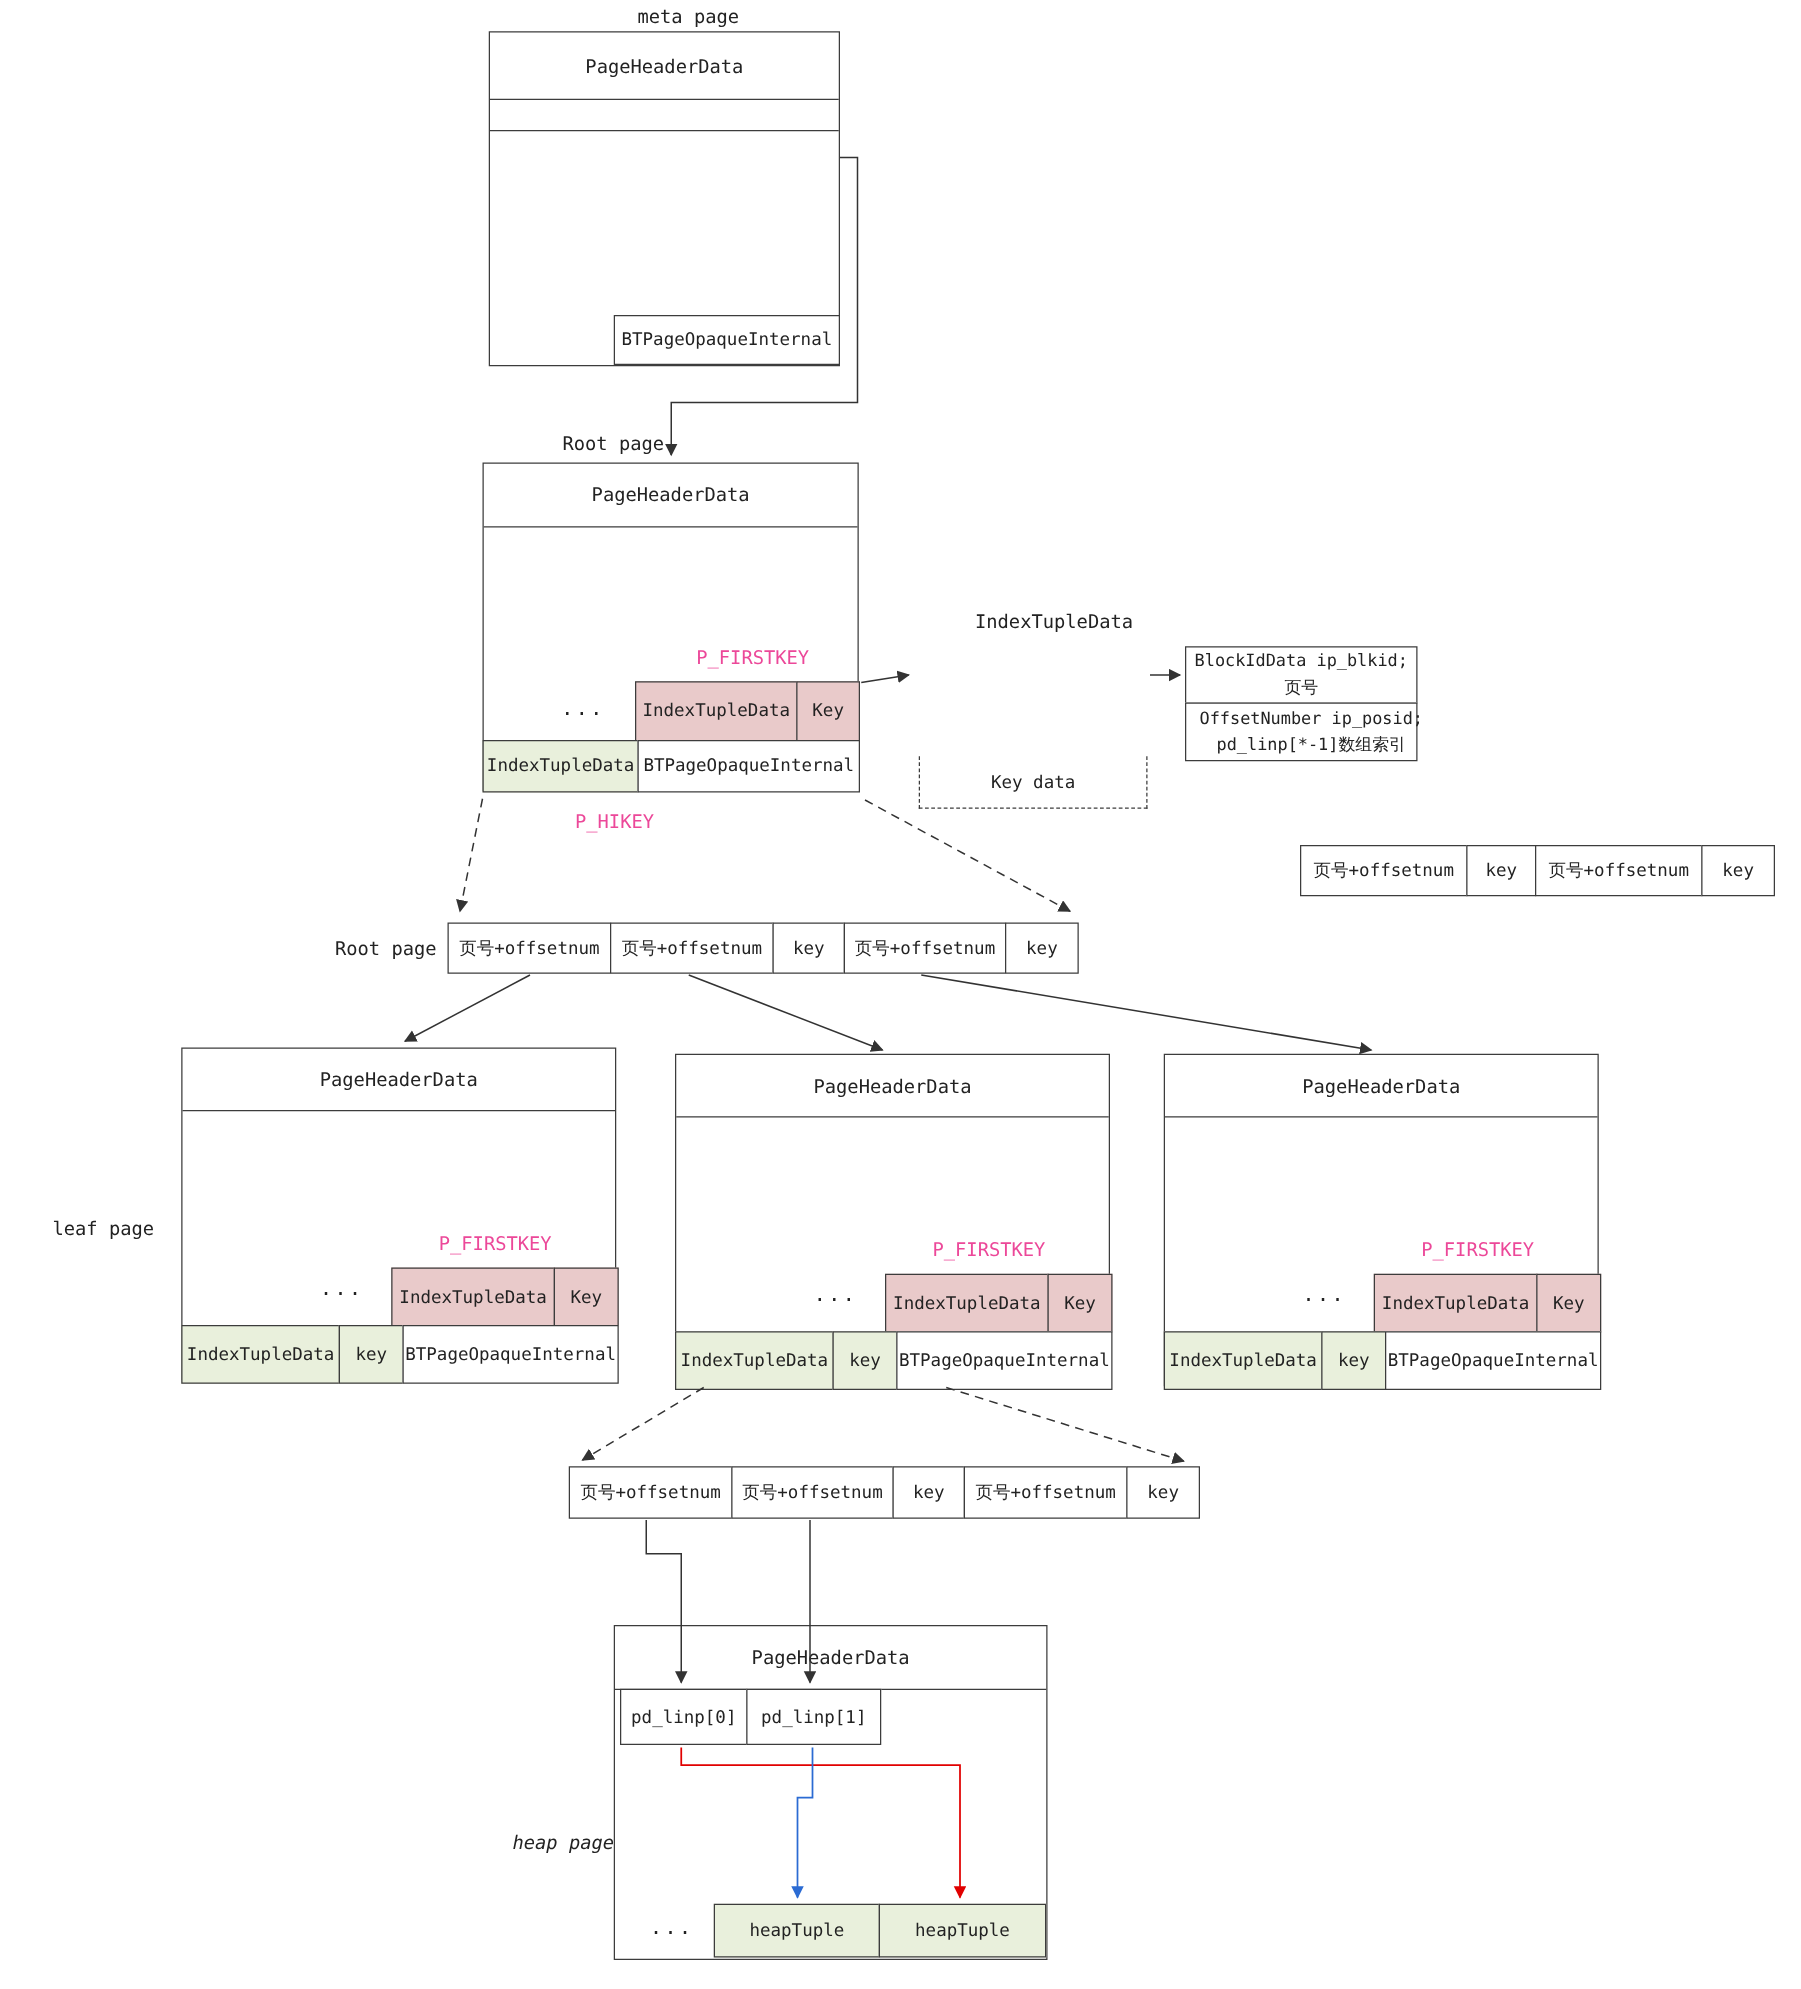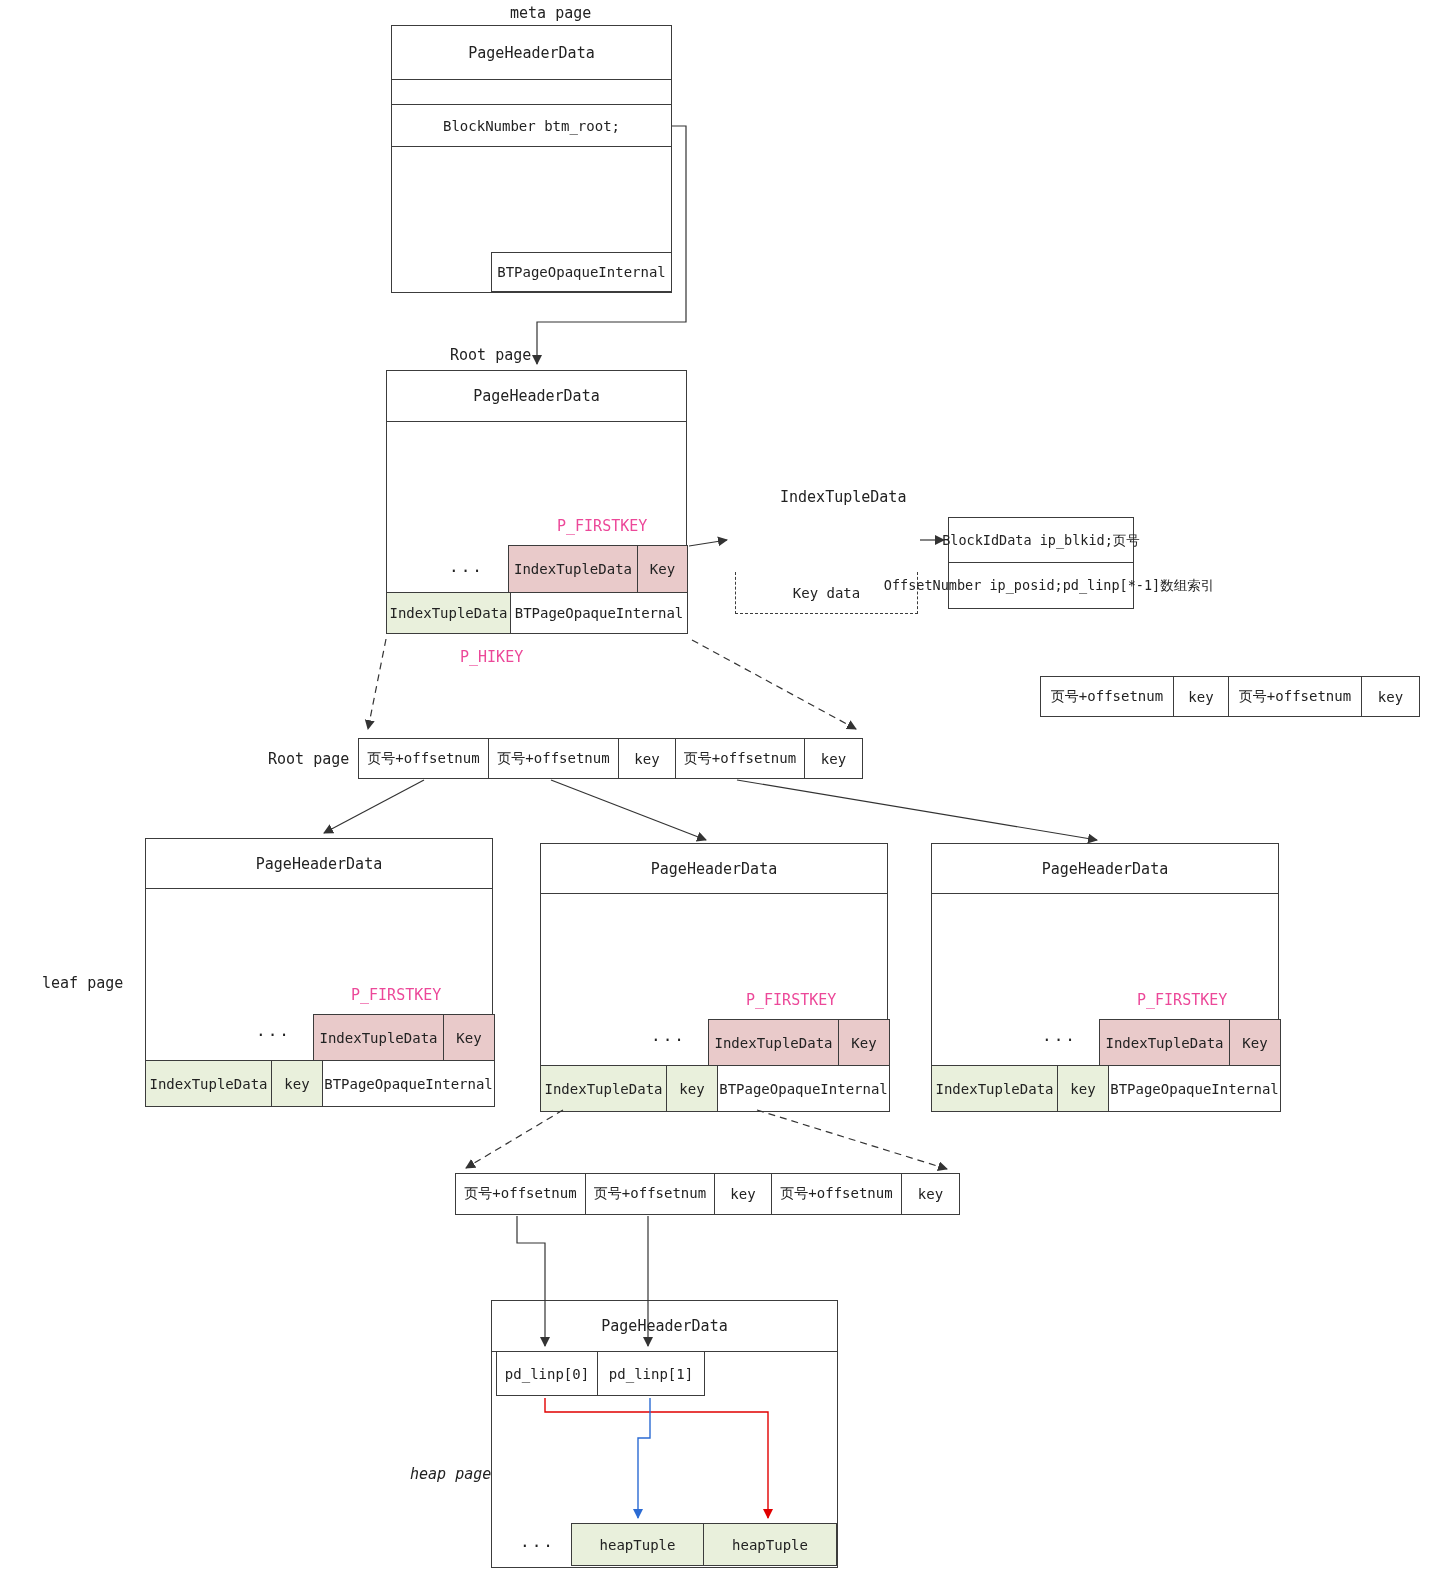--- a/index.html
+++ b/index.html
@@ -14,21 +14,21 @@
   .pink  { background:#e9caca; }
   .green { background:#e9f0dc; }
   .blue  { background:#d6eaf2; }
   .gray  { background:#ececec; }
   .lbl { position:absolute; font-size:15px; white-space:nowrap; color:#222;margin-left:40px; }
   .red { color:#ec4899; }
   .dots { position:absolute; font-size:16px; letter-spacing:2px; color:#222; }
   .flexrow { position:absolute; display:flex; }
   .flexrow .fc { border:1px solid #3c3c3c; display:flex; align-items:center; justify-content:center; font-size:14px; margin-left:-1px; height:100%; white-space:nowrap; background:#fff; }
   .flexrow .fc:first-child { margin-left:0; }
-  .two { position:absolute; border:1px solid #3c3c3c; background:#fff; display:flex; flex-direction:row; align-items:center; justify-content:center; font-size:13.5px; line-height:1.55; white-space:nowrap; }
+  .two { position:absolute; border:1px solid #3c3c3c; background:#fff; display:flex; flex-direction:column; align-items:center; justify-content:center; font-size:13.5px; line-height:1.55; white-space:nowrap; }
   .dashedbox { position:absolute; border:1px dashed #3c3c3c; border-top:none; background:#fff; display:flex; align-items:center; justify-content:center; font-size:14px; }
   .sm { font-size:13.5px; }
   svg.overlay { position:absolute; left:0; top:0; z-index:10; pointer-events:none; }
   
   .leaf { position:absolute; width:348px; height:266px; border:1px solid #3c3c3c; background:#fff; }
   .leaf .hdr { height:50px; }
   .leaf .pfk { position:absolute; left:205px; top:147px; font-size:15px; }
   .leaf .ldots { position:absolute; left:110px; top:182px; }
   .leaf .itd-pink { left:167px; top:175px; width:131px; height:47px; }
   .leaf .key-pink { left:297px; top:175px; width:52px; height:47px; }
@@ -38,38 +38,37 @@
 </style>
 </head>
 <body>
 
 <div id="canvas">
 
   <div class="lbl" style="left:470px;top:4px;">meta page</div>
   <div class="pagebox" style="left:391px;top:25px;width:281px;height:268px;">
     <div class="hdr" style="height:54px;">PageHeaderData</div>
     <div class="rowline" style="height:25px;"></div>
-    <div class="rowline" style="height:42px;">BlockNumber btm_root;</div>
     <div class="c" style="left:99px;top:226px;width:181px;height:40px;">BTPageOpaqueInternal</div>
   </div>
 
   <div class="lbl" style="left:410px;top:346px;">Root page</div>
   <div class="pagebox" style="left:386px;top:370px;width:301px;height:263px;">
     <div class="hdr" style="height:51px;">PageHeaderData</div>
     <div class="lbl red" style="left:130px;top:146px;">P_FIRSTKEY</div>
     <div class="dots" style="left:62px;top:186px;">...</div>
     <div class="c pink" style="left:121px;top:174px;width:130px;height:48px;">IndexTupleData</div>
     <div class="c pink" style="left:250px;top:174px;width:51px;height:48px;">Key</div>
     <div class="c green" style="left:-1px;top:221px;width:125px;height:42px;">IndexTupleData</div>
     <div class="c" style="left:123px;top:221px;width:178px;height:42px;">BTPageOpaqueInternal</div>
   </div>
   <div class="lbl red" style="left:420px;top:648px;">P_HIKEY</div>
 
   <div class="lbl" style="left:740px;top:488px;">IndexTupleData</div>
-  <div class="dashedbox" style="left:735px;top:572px;width:183px;height:42px;text-align:right;">Key data</div>
+  <div class="dashedbox" style="left:735px;top:605px;width:183px;height:42px;text-align:right;">Key data</div>
 
   <div class="two" style="left:948px;top:517px;width:186px;height:46px;">
     <div>BlockIdData ip_blkid;</div>
     <div>页号</div>
   </div>
   <div class="two" style="left:948px;top:562px;width:186px;height:47px;padding-left:16px;">
     <div>OffsetNumber ip_posid;</div>
     <div>pd_linp[*-1]数组索引</div>
   </div>
 

